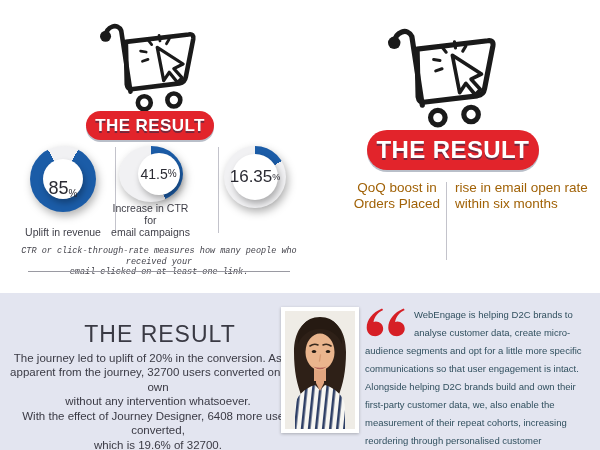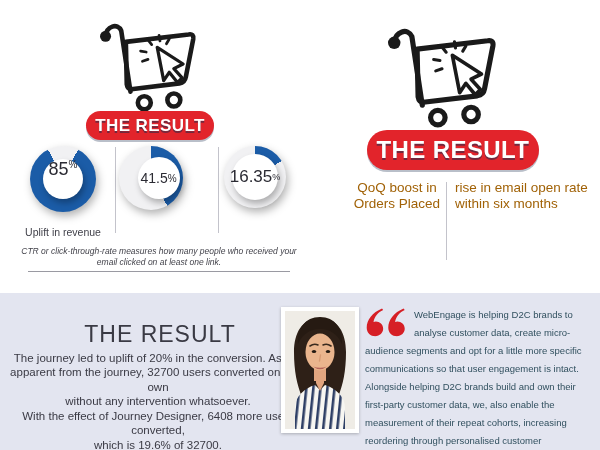--- a/index.html
+++ b/index.html
@@ -28,37 +28,37 @@
   .dcol1{left:13px;top:146px;width:100px;}
   .dcol2{left:108px;top:146px;width:85px;}
   .dcol3{left:205px;top:146px;width:100px;}
   .donut{border-radius:50%;display:flex;align-items:center;justify-content:center;
          filter:drop-shadow(2px 4px 4px rgba(0,0,0,.30));}
   .d0{width:66px;height:66px;}
   .d1{width:64px;height:64px;}
   .d2{width:62px;height:62px;}
   .hole{background:#fff;border-radius:50%;display:flex;align-items:baseline;justify-content:center;
         box-shadow:2px 4px 6px rgba(0,0,0,.28);}
-  .d0 .hole{width:40px;height:40px;align-items:flex-start;}
+  .d0 .hole{width:40px;height:40px;align-items:flex-end;}
   .d1 .hole{width:42px;height:42px;align-items:center;margin-left:16px;}
   .d2 .hole{width:46px;height:46px;align-items:center;}
   .dval{color:#2b2b33;}
   .d0 .dval{font-size:18px;}
   .d1 .dval{font-size:14px;}
   .d2 .dval{font-size:17px;}
   .dunit{color:#2b2b33;font-size:10px;}
   .d2 .dunit{font-size:9px;}
   .dlabel{margin-top:auto;text-align:center;font-size:10.5px;line-height:1.15;
           color:var(--body-text);white-space:pre-line;}
   .vrule{position:absolute;width:1px;background:#c3c3cb;}
   .vr1{left:115px;top:147px;height:86px;}
   .vr2{left:218px;top:147px;height:86px;}
 
   .footnote{position:absolute;left:18px;top:246px;width:282px;text-align:center;
-            font-style:italic;font-size:8.5px;line-height:1.25;color:#44444c;white-space:pre-line;}
+            font-style:italic;font-size:8.5px;line-height:1.25;color:#44444c;white-space:pre-line;font-family:Liberation Mono, monospace;}
   .hrule{position:absolute;left:28px;top:271px;width:262px;height:1px;background:#9a9aa2;}
 
   
   .stat{position:absolute;top:172px;}
   .stat1{left:337px;width:120px;text-align:center;}
   .stat2{left:455px;width:142px;text-align:left;}
   .stat-num{color:#2b2b33;font-weight:400;line-height:1;letter-spacing:-1px;}
   .stat-value{font-size:46px;}
   .stat-unit{font-size:24px;letter-spacing:0;}
   .stat-label{margin-top:8px;font-size:13.5px;line-height:1.2;color:#a16207;white-space:pre-line;}
@@ -129,20 +129,22 @@
 
     <div class="vrule vr1"></div>
 
     <div class="dcol dcol2">
       <div class="donut d1" style="background: conic-gradient(rgb(27, 92, 167) 0deg, rgb(27, 92, 167) 41.5%, rgb(241, 241, 243) 41.5%, rgb(241, 241, 243) 100%);">
         <div class="hole">
           <span class="dval">41.5</span>
             <span class="dunit">%</span>
         </div>
       </div>
+      <div class="dlabel">Increase in CTR for
+email campaigns</div>
     </div>
 
     <div class="vrule vr2"></div>
 
     <div class="dcol dcol3">
       <div class="donut d2" style="background: conic-gradient(rgb(27, 92, 167) 0deg, rgb(27, 92, 167) 16.35%, rgb(241, 241, 243) 16.35%, rgb(241, 241, 243) 100%);">
         <div class="hole">
           <span class="dval">16.35</span>
             <span class="dunit">%</span>
         </div>

